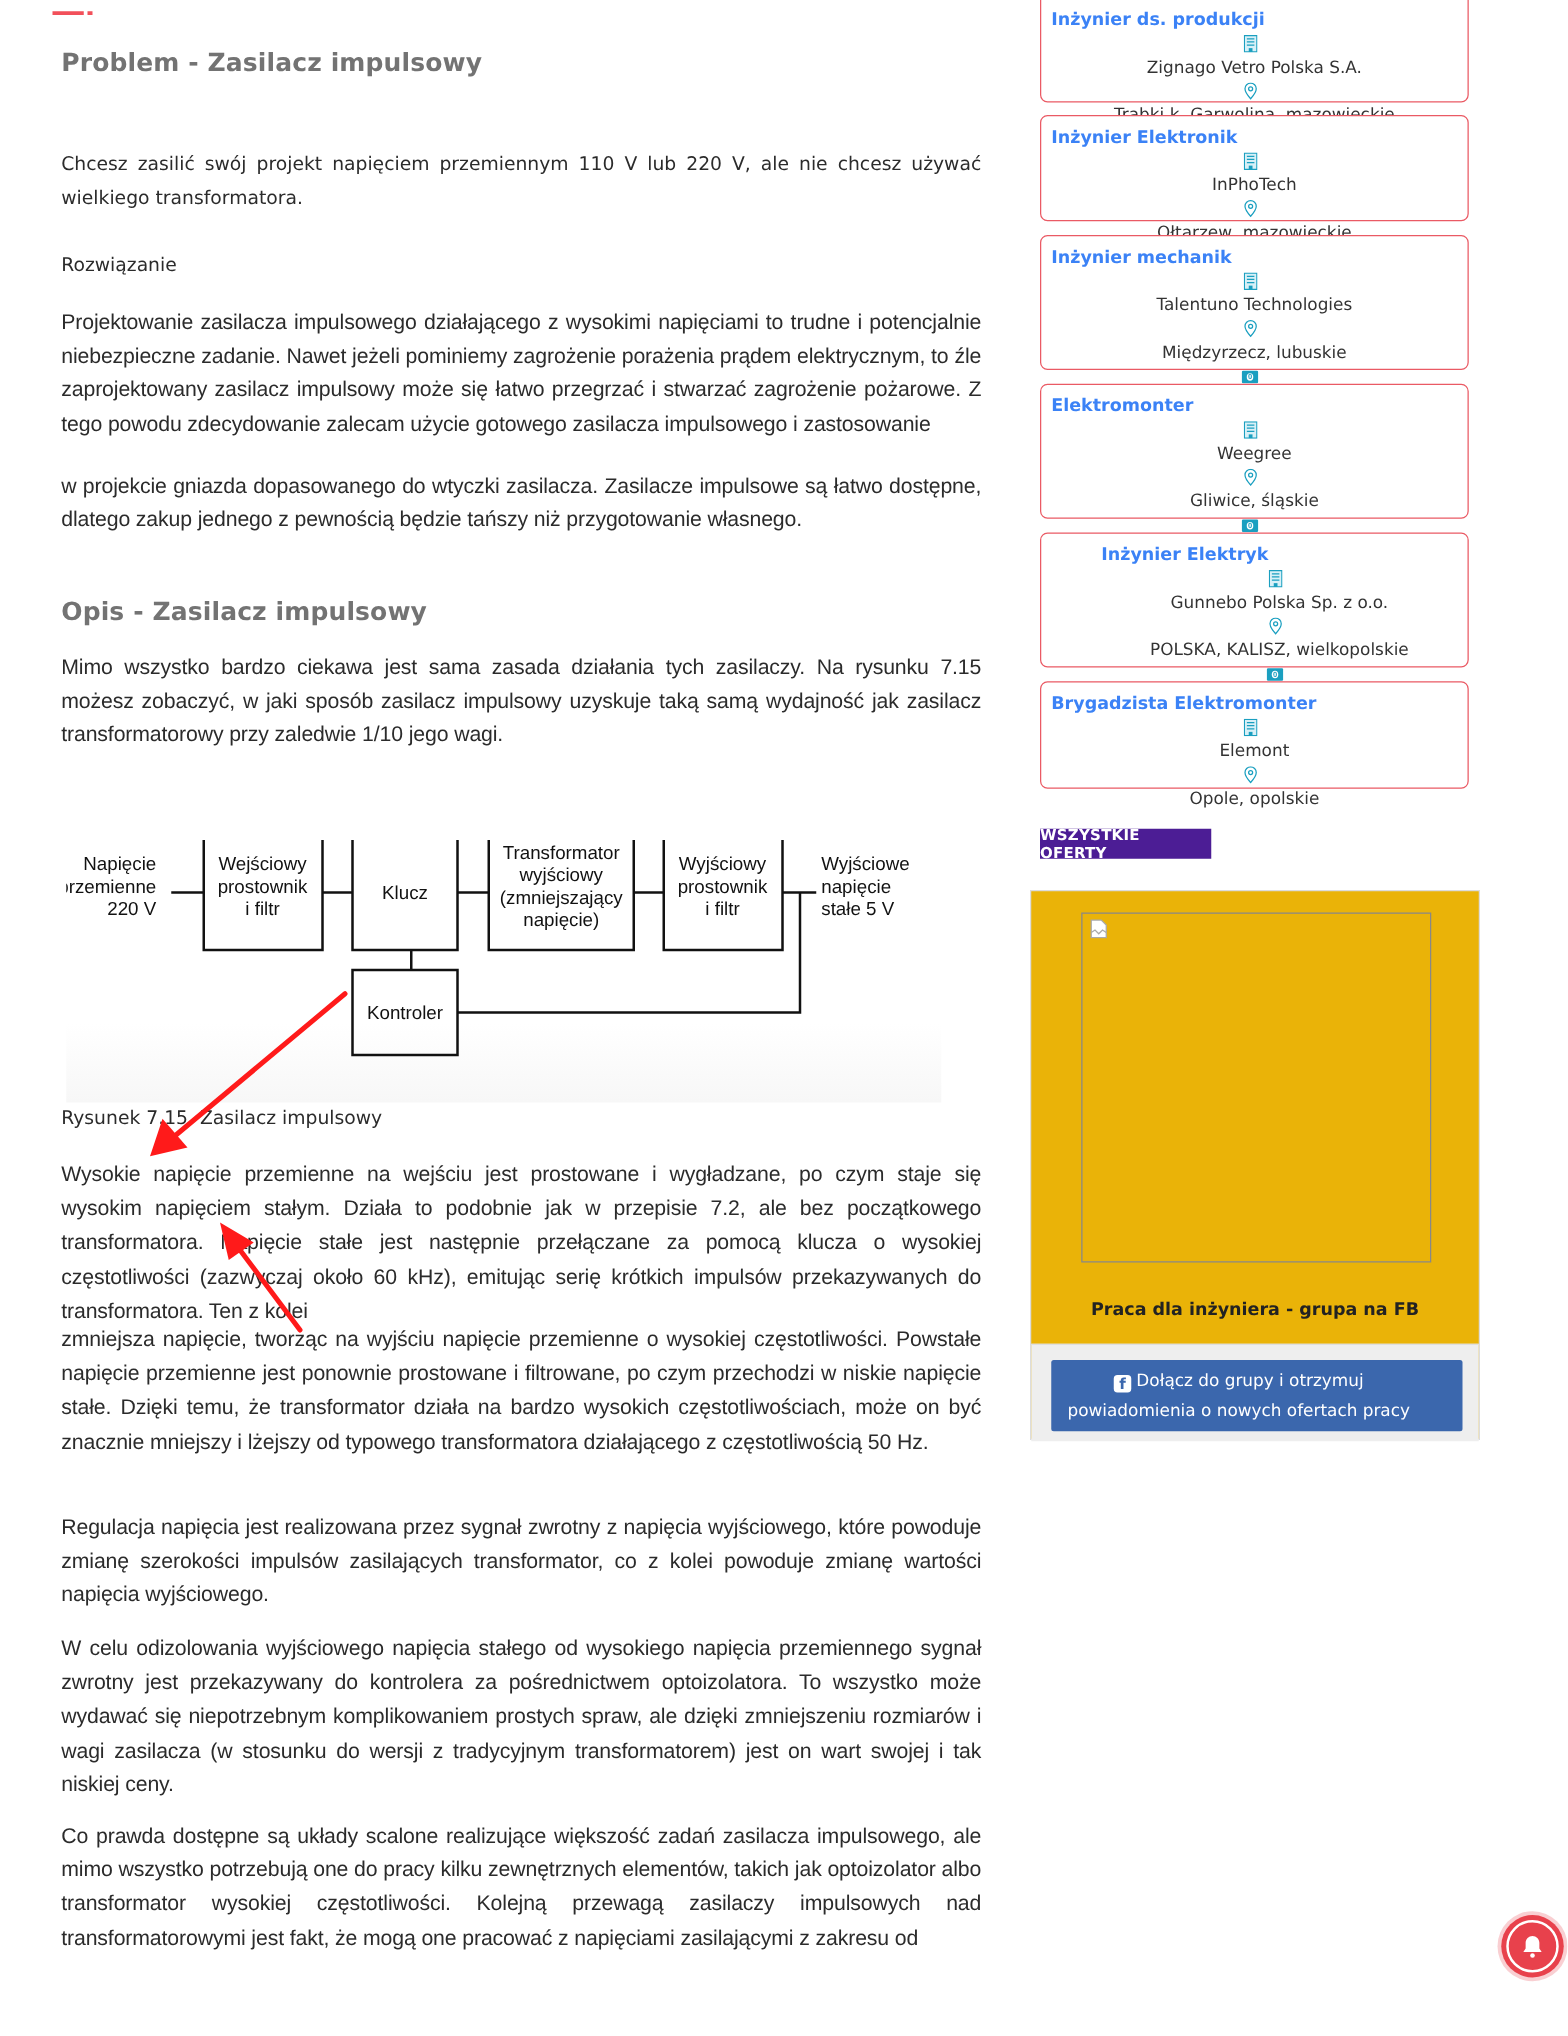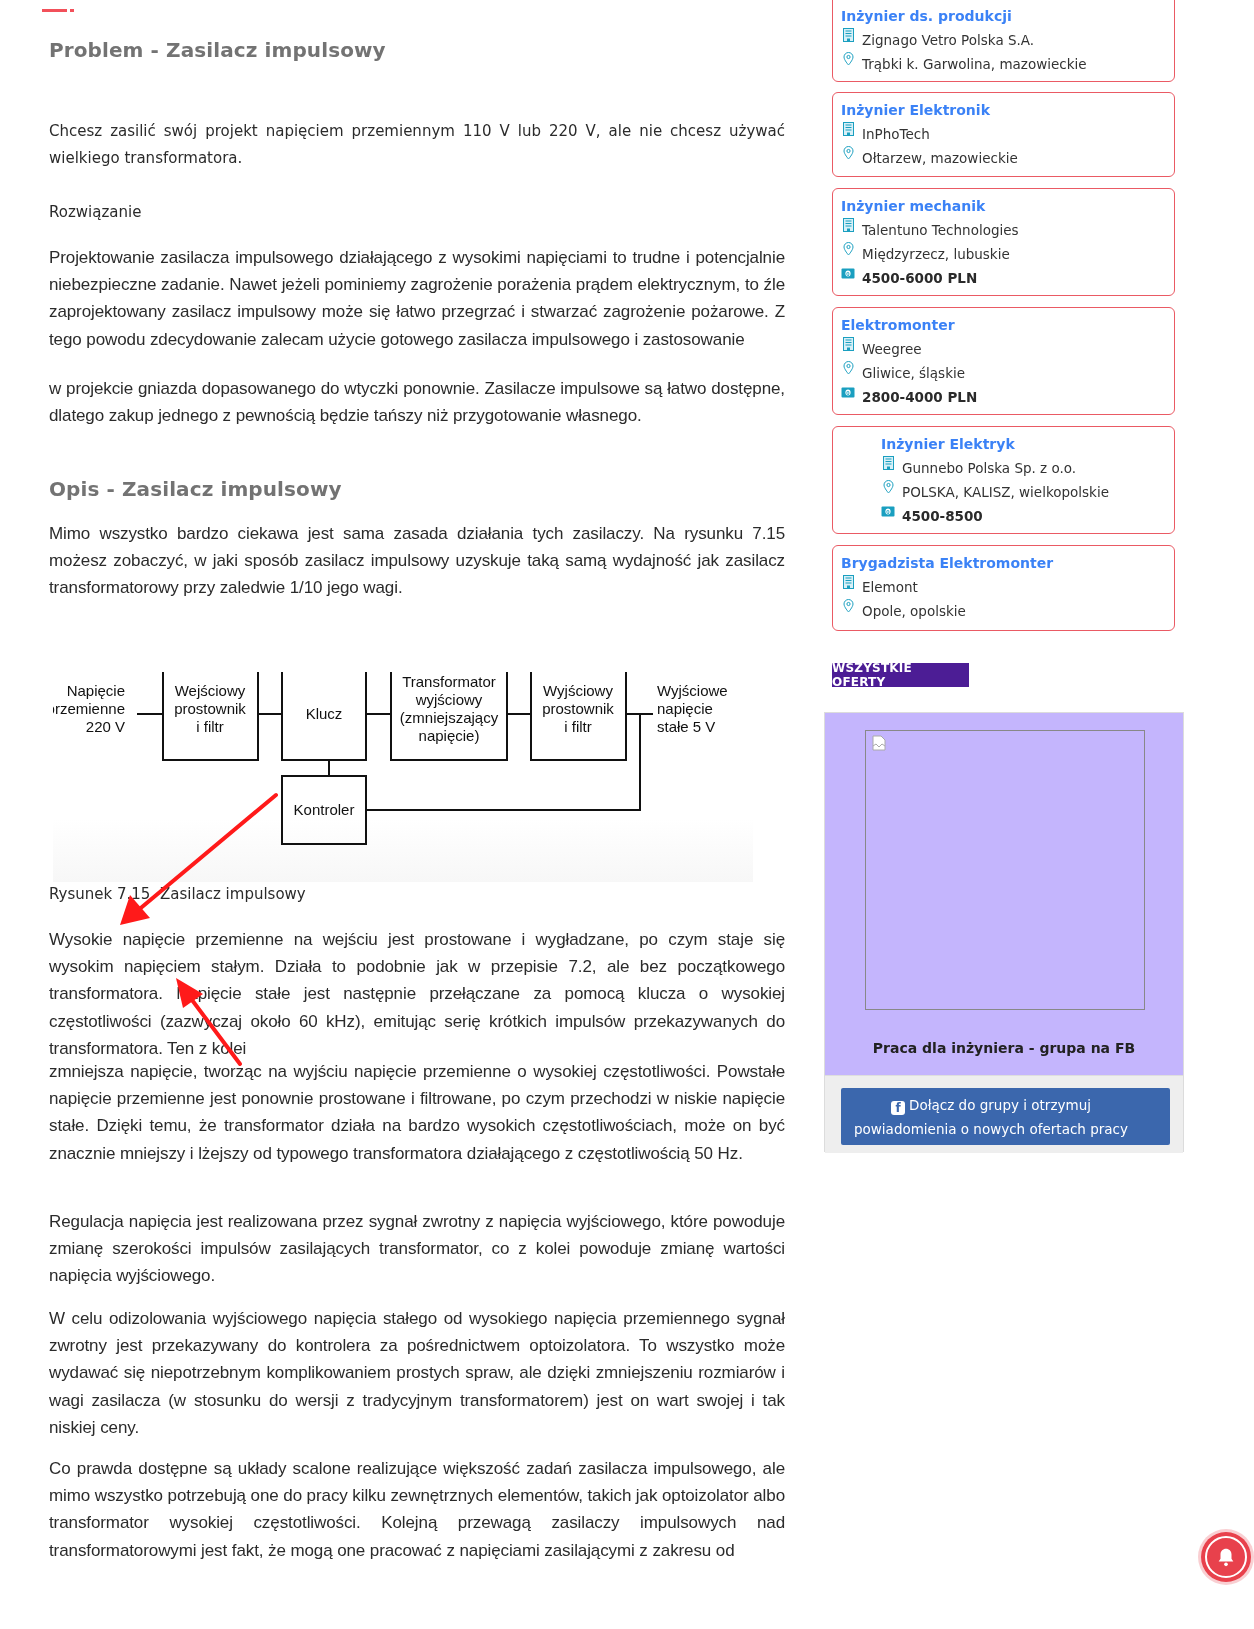--- a/index.html
+++ b/index.html
@@ -16,27 +16,27 @@
   .p.single { text-align: left; }
 
   .figure { position: absolute; left: 4px; top: 672px; width: 700px; height: 210px; background: linear-gradient(#fff 0%, #fff 70%, #f7f7f7 100%); }
   .figure svg text { font-family: "Liberation Sans", sans-serif; font-size: 15px; fill: #111; }
 
   .arrow { position: absolute; left: 0; top: 0; pointer-events: none; }
 
   .sidebar { position: absolute; left: 832px; top: 0; width: 345px; }
   .job-card { position: absolute; left: 0; width: 343px; border: 1.5px solid #ea5a64; border-radius: 6px; background: #fff; box-sizing: border-box; padding: 6px 8px; }
   .job-title { font-weight: bold; font-size: 14px; color: #3b82f6; line-height: 22px; margin-bottom: 1px; }
-  .job-row { display: flex; font-size: 13.5px; color: #333; line-height: 24px; }
+  .job-row { display: flex; align-items: center; font-size: 13.5px; color: #333; line-height: 24px; flex-direction: column; }
   .job-row .ic { width: 14px; height: 14px; margin-right: 7px; display: inline-flex; align-items: center; justify-content: center; }
   .job-row.salary { font-weight: bold; color: #2a2a2a; }
 
   .all-offers { position: absolute; left: 0; top: 663px; width: 137px; height: 24px; background: #4c1d95; color: #fff; font-size: 12px; font-weight: bold; letter-spacing: 0.2px; display: flex; align-items: center; justify-content: center; cursor: pointer; }
 
-  .fb-widget { position: absolute; left: -8px; top: 712px; width: 360px; height: 440px; border: 1px solid #dcdcdc; box-sizing: border-box; background: #c4b5fd; }
+  .fb-widget { position: absolute; left: -8px; top: 712px; width: 360px; height: 440px; border: 1px solid #dcdcdc; box-sizing: border-box; background: #eab308; }
   .fb-img { position: absolute; left: 40px; top: 17px; width: 280px; height: 280px; border: 1px solid #888; box-sizing: border-box; }
   .fb-img .broken { position: absolute; left: 6px; top: 4px; }
   .fb-caption { position: absolute; left: 0; top: 327px; width: 100%; text-align: center; font-weight: bold; font-size: 14px; color: #222; }
   .fb-footer { position: absolute; left: 0; top: 362px; width: 100%; height: 77px; background: #eeeeee; border-top: 1px solid #dedede; }
   .fb-btn { position: absolute; left: 16px; top: 12px; width: 329px; height: 57px; background: #3b67ad; border-radius: 2px; color: #fff; font-size: 13.5px; text-align: center; line-height: 24px; display: flex; align-items: center; justify-content: flex-start; cursor: pointer; }
   .fb-btn .fb-ic { display: inline-block; width: 14px; height: 14px; background: #fff; border-radius: 3px; color: #3b67ad; font-weight: bold; font-size: 12px; line-height: 15px; text-align: center; vertical-align: -2px; margin-right: 4px; }
 
   .bell { position: absolute; left: 1201px; top: 1532px; width: 50px; height: 50px; border-radius: 50%; background: #e8414c; box-shadow: 0 0 0 3px rgba(232,65,76,0.25); display: flex; align-items: center; justify-content: center; cursor: pointer; }
   .bell .ring { width: 42px; height: 42px; border-radius: 50%; border: 2px solid #fff; box-sizing: border-box; display: flex; align-items: center; justify-content: center; }
 </style>
@@ -46,21 +46,21 @@
 <div class="accent-bar">
   <div class="a1"></div>
   <div class="a2"></div>
 </div>
 
 <div class="article">
   <h2 class="h2" style="top:38px;">Problem - Zasilacz impulsowy</h2>
   <p class="p" style="top:82px;margin-top:36px;">Chcesz zasilić swój projekt napięciem przemiennym 110 V lub 220 V, ale nie chcesz używać wielkiego transformatora.</p>
   <p class="p single" style="top:199px;">Rozwiązanie</p>
   <p class="p cond" style="top:244px;">Projektowanie zasilacza impulsowego działającego z wysokimi napięciami to trudne i potencjalnie niebezpieczne zadanie. Nawet jeżeli pominiemy zagrożenie porażenia prądem elektrycznym, to źle zaprojektowany zasilacz impulsowy może się łatwo przegrzać i stwarzać zagrożenie pożarowe. Z tego powodu zdecydowanie zalecam użycie gotowego zasilacza impulsowego i zastosowanie</p>
-  <p class="p cond" style="top:375px;">w projekcie gniazda dopasowanego do wtyczki ponownie. Zasilacze impulsowe są łatwo dostępne, dlatego zakup jednego z pewnością będzie tańszy niż przygotowanie własnego.</p>
+  <p class="p cond" style="top:375px;">w projekcie gniazda dopasowanego do wtyczki zasilacza. Zasilacze impulsowe są łatwo dostępne, dlatego zakup jednego z pewnością będzie tańszy niż przygotowanie własnego.</p>
   <h2 class="h2" style="top:477px;">Opis - Zasilacz impulsowy</h2>
   <p class="p cond" style="top:520px;">Mimo wszystko bardzo ciekawa jest sama zasada działania tych zasilaczy. Na rysunku 7.15 możesz zobaczyć, w jaki sposób zasilacz impulsowy uzyskuje taką samą wydajność jak zasilacz transformatorowy przy zaledwie 1/10 jego wagi.</p>
 
   <div class="figure">
     <svg width="700" height="210" viewBox="0 0 700 210">
       <g stroke="#111" stroke-width="2" fill="none">
         <line x1="84" y1="42" x2="110" y2="42"></line>
         <rect x="110" y="-4" width="95" height="92"></rect>
         <line x1="205" y1="42" x2="229" y2="42"></line>
         <rect x="229" y="-4" width="84" height="92"></rect>

